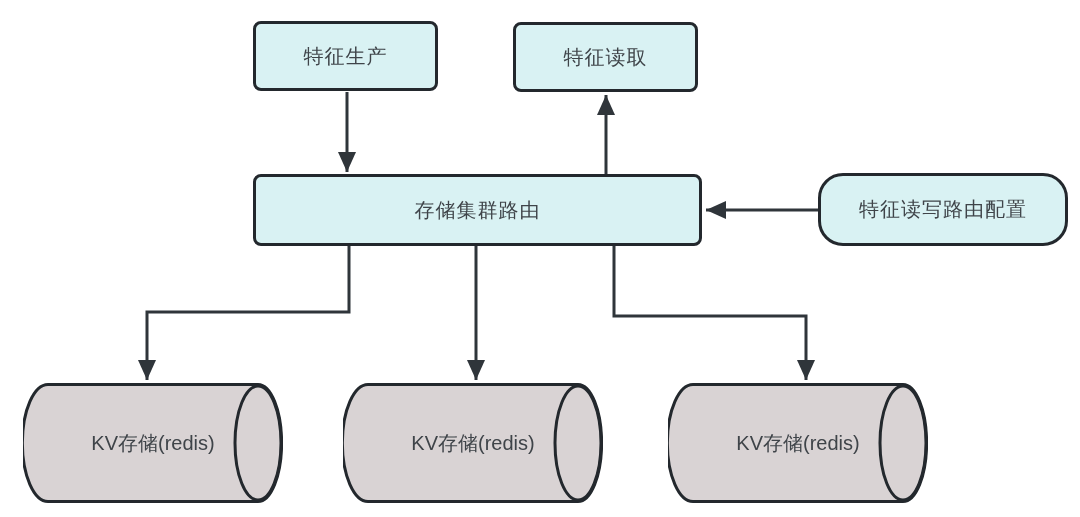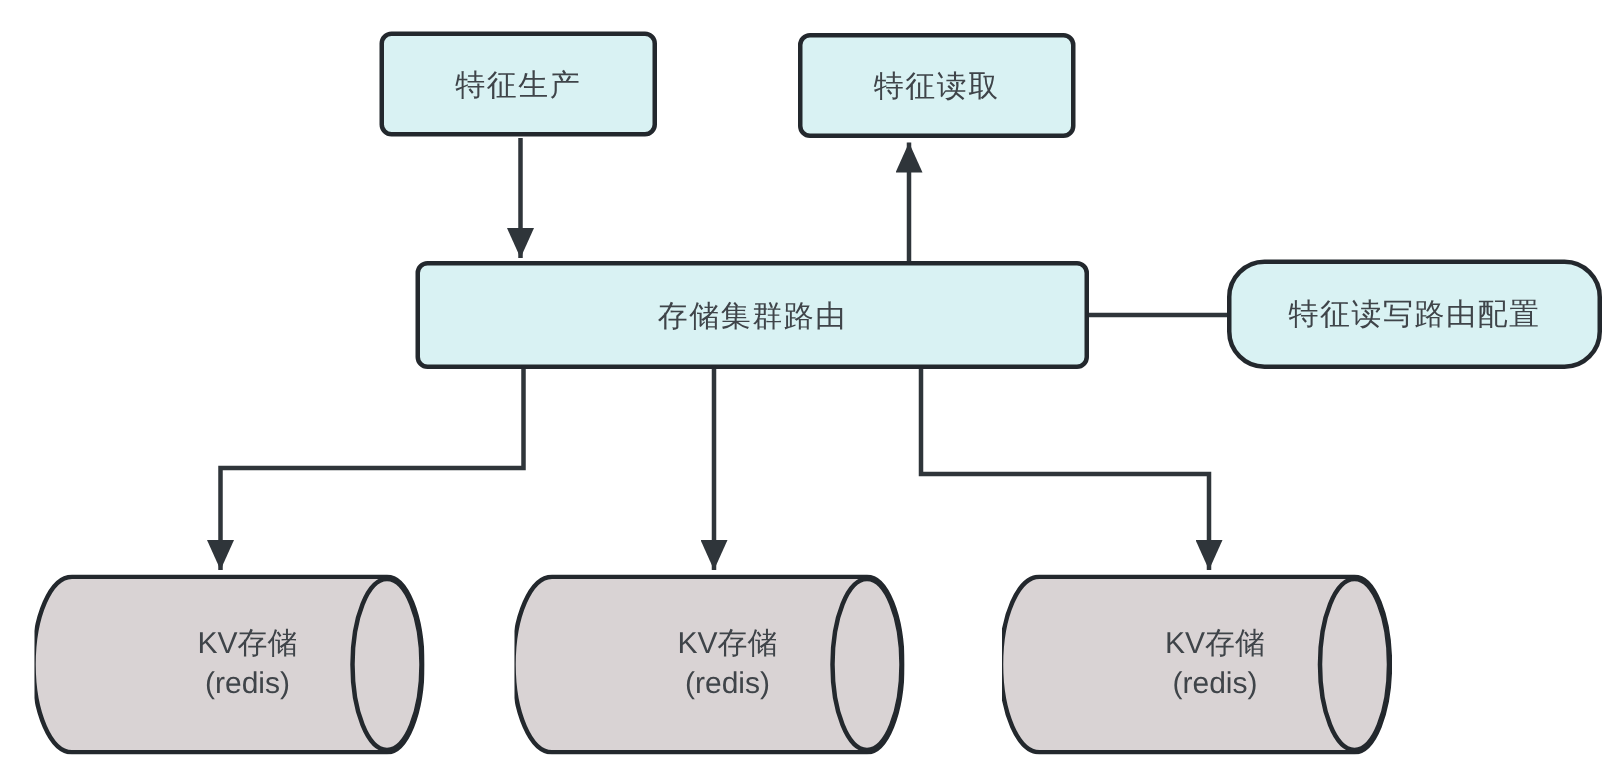--- a/index.html
+++ b/index.html
@@ -20,34 +20,34 @@
     position:absolute;
     box-sizing:border-box;
     background:var(--box-fill);
     border:3px solid var(--box-border);
     border-radius:8px;
     display:flex;align-items:center;justify-content:center;
     font-size:20px;color:var(--text);
     letter-spacing:1px;
   }
   .box-produce{left:253px;top:21px;width:185px;height:70px;}
-  .box-read{left:513px;top:22px;width:185px;height:70px;margin-left:19px;}
-  .box-router{left:253px;top:174px;width:449px;height:72px;margin-left:24px;}
+  .box-read{left:513px;top:22px;width:185px;height:70px;}
+  .box-router{left:253px;top:174px;width:449px;height:72px;}
   .box-config{left:818px;top:173px;width:250px;height:73px;border-radius:25px;}
   .cylinder{position:absolute;width:260px;height:120px;}
   .cyl-1{left:23px;top:383px;}
   .cyl-2{left:343px;top:383px;}
   .cyl-3{left:668px;top:383px;}
   .cylinder svg{position:absolute;left:0;top:0;width:100%;height:100%;}
   .cyl-body{fill:var(--cylinder-fill);stroke:var(--box-border);stroke-width:3;stroke-linejoin:round;}
   .cyl-cap{fill:none;stroke:var(--box-border);stroke-width:3;}
   .cyl-label{
     position:absolute;left:0;top:0;width:100%;height:100%;
-    display:flex;flex-direction:column;align-items:center;justify-content:center;
-    font-size:20px;line-height:1.35;color:var(--text);text-align:center;margin-left:12px;
+    display:flex;align-items:center;justify-content:center;
+    font-size:20px;line-height:1.35;color:var(--text);text-align:center;
   }
 </style>
 </head>
 <body>
 
 <div class="canvas">
 
   <svg class="connectors" viewBox="0 0 1080 517">
     <defs>
       <marker id="arrow" markerUnits="userSpaceOnUse" markerWidth="22" markerHeight="18" refX="20" refY="9" orient="auto">

